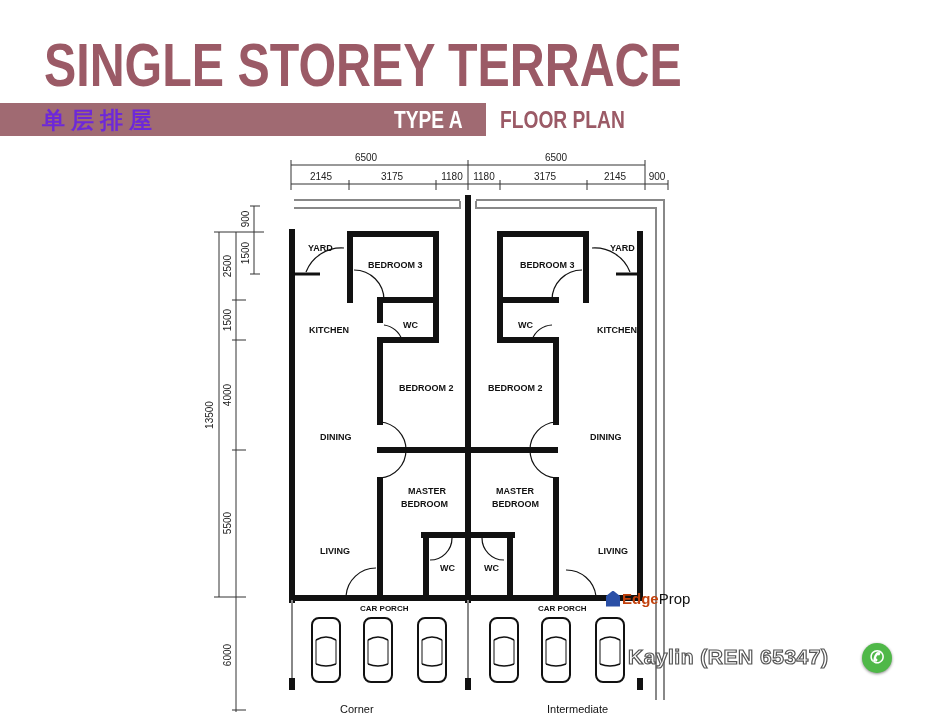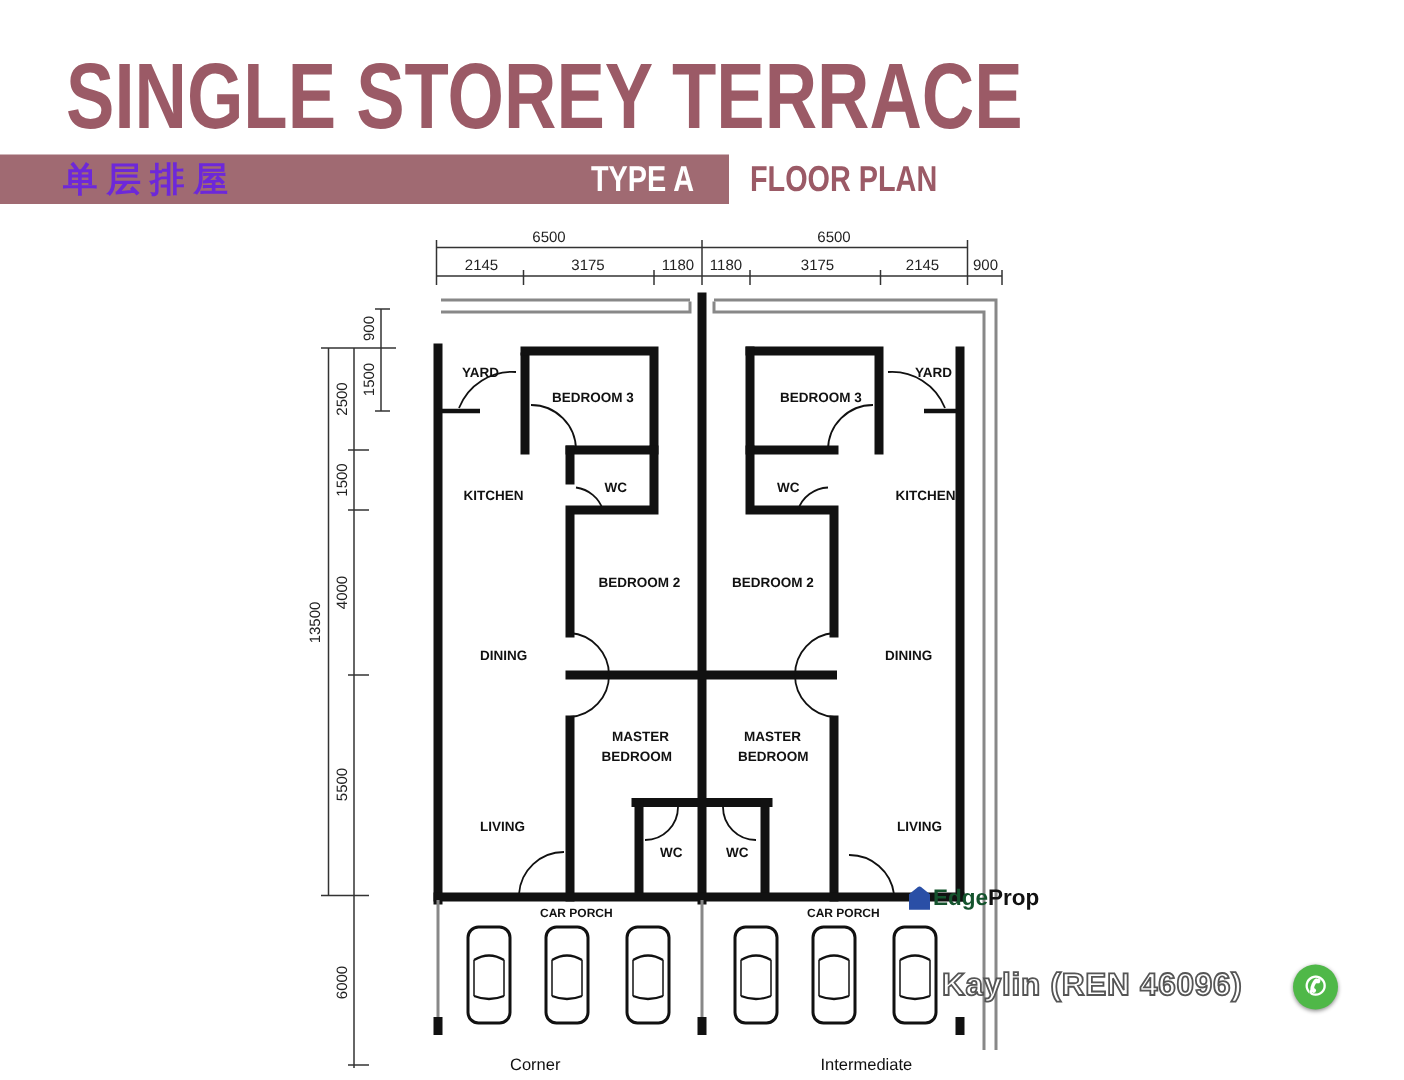--- a/index.html
+++ b/index.html
@@ -8,22 +8,22 @@
   .band{position:absolute;left:0;top:103px;width:486px;height:33px;background:#a06a72;}
   .band-cn{position:absolute;left:42px;top:105px;color:#6d28d9;font-size:23px;font-weight:bold;letter-spacing:6px;line-height:30px;font-family:"DejaVu Sans",sans-serif;}
   .band-type{position:absolute;left:394px;top:104px;color:#ffffff;font-size:24px;font-weight:bold;line-height:32px;transform:scaleX(0.8);transform-origin:left top;white-space:nowrap;}
   .floorplan-label{position:absolute;left:500px;top:104px;color:#9b5a66;font-size:24px;font-weight:bold;line-height:32px;transform:scaleX(0.8);transform-origin:left top;white-space:nowrap;}
   svg{position:absolute;left:0;top:0;}
   .dim{font-family:"Liberation Sans",sans-serif;font-size:10px;fill:#222;}
   .room{font-family:"Liberation Sans",sans-serif;font-size:9px;fill:#111;font-weight:bold;}
   .cap{font-family:"Liberation Sans",sans-serif;font-size:11px;fill:#111;}
   .edgeprop{position:absolute;left:606px;top:590px;display:flex;align-items:center;gap:2px;}
   .edge-logo{width:14px;height:16px;background:#2a4fa6;clip-path:polygon(50% 0,100% 35%,100% 100%,0 100%,0 35%);}
-  .edge-text{font-size:15px;font-weight:bold;color:#14532d;}
-  .prop-text{font-size:15px;font-weight:bold;color:#111;margin-left:-2px;}
+  .edge-text{font-size:15px;font-weight:bold;color:#c2410c;}
+  .prop-text{font-size:15px;font-weight:normal;color:#111;margin-left:-2px;}
   .agent{position:absolute;left:628px;top:645px;font-size:21px;font-weight:bold;color:#ffffff;-webkit-text-stroke:1.2px #555;letter-spacing:0.5px;white-space:nowrap;}
   .wa{position:absolute;left:862px;top:643px;width:30px;height:30px;border-radius:50%;background:#4fb848;box-shadow:0 1px 3px #888;}
   .wa span{position:absolute;left:8px;top:4px;color:#fff;font-size:17px;font-weight:bold;}
 </style>
 </head>
 <body>
 
 <div class="title">SINGLE STOREY TERRACE</div>
 <div class="band"></div>
 <div class="band-cn">单层排屋</div>
@@ -179,16 +179,16 @@
   </g>
   <text class="cap" x="340" y="713">Corner</text>
   <text class="cap" x="547" y="713">Intermediate</text>
 </svg>
 
 <div class="edgeprop">
   <div class="edge-logo"></div>
   <span class="edge-text">Edge</span>
   <span class="prop-text">Prop</span>
 </div>
-<div class="agent">Kaylin (REN 46096)</div>
+<div class="agent">Kaylin (REN 65347)</div>
 <div class="wa">
     <span>✆</span>
   </div>
 
 </body></html>

